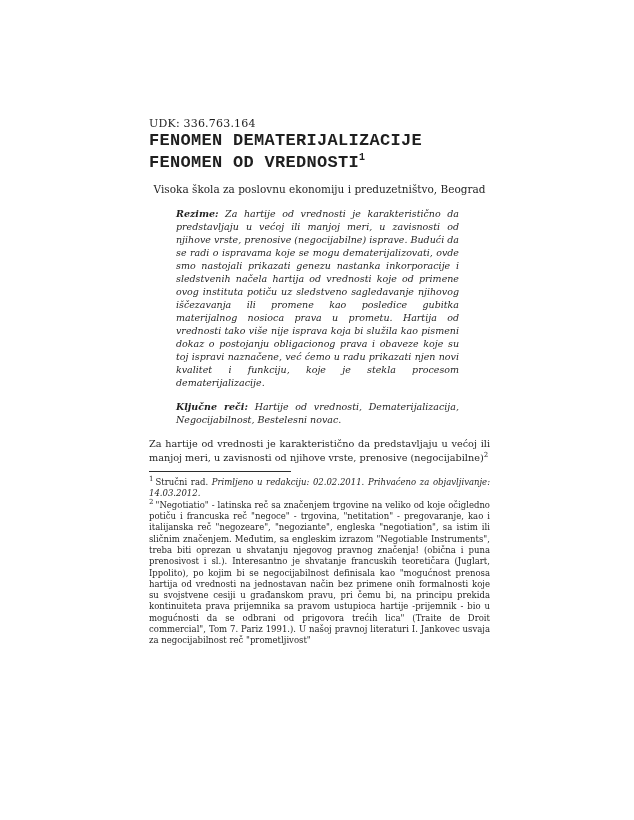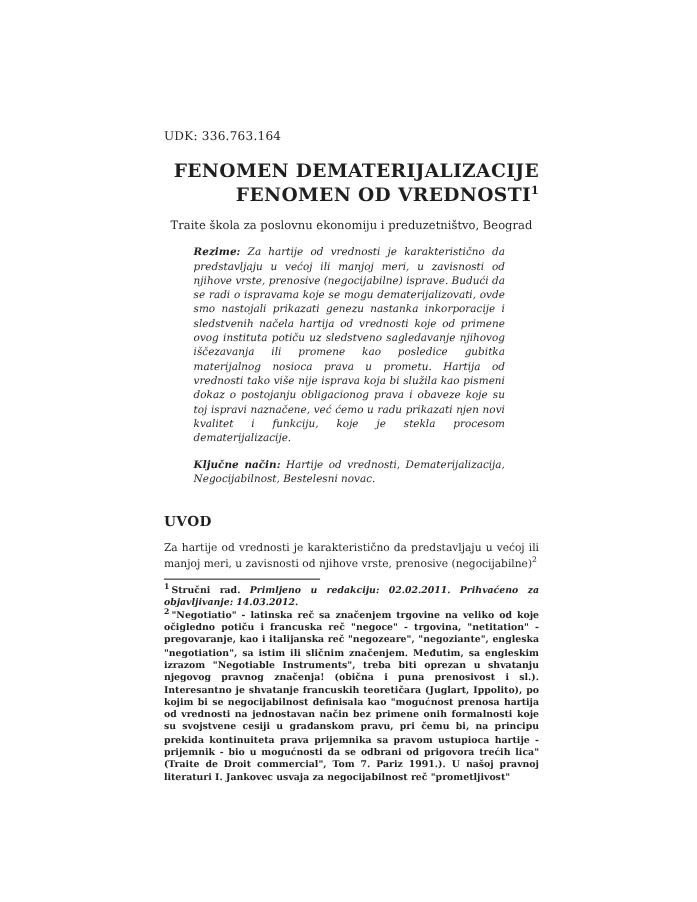--- a/index.html
+++ b/index.html
@@ -23,26 +23,26 @@
   }
   .content {
     margin-left: 149px;
     width: 341px;
   }
   .udk {
     font-size: 11px;
     letter-spacing: 0.2px;
   }
   .title {
-    margin-top: 16px;
-    text-align: right;
+    text-align: left;
     font-size: 17px;
     font-weight: bold;
     line-height: 1.28;
     letter-spacing: 0.3px;
+    font-family: Liberation Mono, monospace;
   }
   .title sup {
     font-size: 10px;
     font-weight: bold;
   }
   .byline {
     margin-top: 9px;
     text-align: center;
     font-size: 10.5px;
     line-height: 1.3;
@@ -79,21 +79,20 @@
     line-height: 0;
   }
   .footnote-divider {
     margin-top: 7px;
     width: 142px;
     border: 0;
     border-top: 1.6px solid #2b2b2b;
   }
   .footnotes {
     margin-top: 5px;
-    font-weight: bold;
   }
   .fn {
     font-size: 8.5px;
     line-height: 11.3px;
     text-align: justify;
   }
   .fn + .fn { margin-top: 0; }
   .fn .italic { font-style: italic; }
   .fn sup { margin-right: 2px; }
 </style>
@@ -103,32 +102,31 @@
 <div class="page">
   <div class="content">
 
     <div class="udk">UDK: 336.763.164</div>
 
     <h1 class="title"><span>FENOMEN DEMATERIJALIZACIJE</span><br>
       <span>FENOMEN OD VREDNOSTI</span><sup>1</sup>
     </h1>
 
     <div class="byline">
-      <div>Traite škola za poslovnu ekonomiju i preduzetništvo, Beograd</div>
+      <div>Visoka škola za poslovnu ekonomiju i preduzetništvo, Beograd</div>
     </div>
 
     <p class="abstract-block"><span class="lead-label">Rezime:</span>
       <span>Za hartije od vrednosti je karakteristično da predstavljaju u većoj ili manjoj meri, u zavisnosti od njihove vrste, prenosive (negocijabilne) isprave. Budući da se radi o ispravama koje se mogu dematerijalizovati, ovde smo nastojali prikazati genezu nastanka inkorporacije i sledstvenih načela hartija od vrednosti koje od primene ovog instituta potiču uz sledstveno sagledavanje njihovog iščezavanja ili promene kao posledice gubitka materijalnog nosioca prava u prometu. Hartija od vrednosti tako više nije isprava koja bi služila kao pismeni dokaz o postojanju obligacionog prava i obaveze koje su toj ispravi naznačene, već ćemo u radu prikazati njen novi kvalitet i funkciju, koje je stekla procesom dematerijalizacije.</span>
     </p>
 
-    <p class="abstract-block keywords-block"><span class="lead-label">Ključne način:</span>
+    <p class="abstract-block keywords-block"><span class="lead-label">Ključne reči:</span>
       <span>Hartije od vrednosti, Dematerijalizacija, Negocijabilnost, Bestelesni novac.</span>
     </p>
 
-    <h2 class="section-heading">UVOD</h2>
 
 
     <p class="body-para"><span>Za hartije od vrednosti je karakteristično da predstavljaju u većoj ili manjoj meri, u zavisnosti od njihove vrste, prenosive (negocijabilne)</span><sup>2</sup>
     </p>
 
     <hr class="footnote-divider">
 
     <div class="footnotes">
       <p class="fn"><sup>1</sup><span>Stručni rad.</span>
         <span class="italic">Primljeno u redakciju: 02.02.2011. Prihvaćeno za objavljivanje: 14.03.2012.</span>

